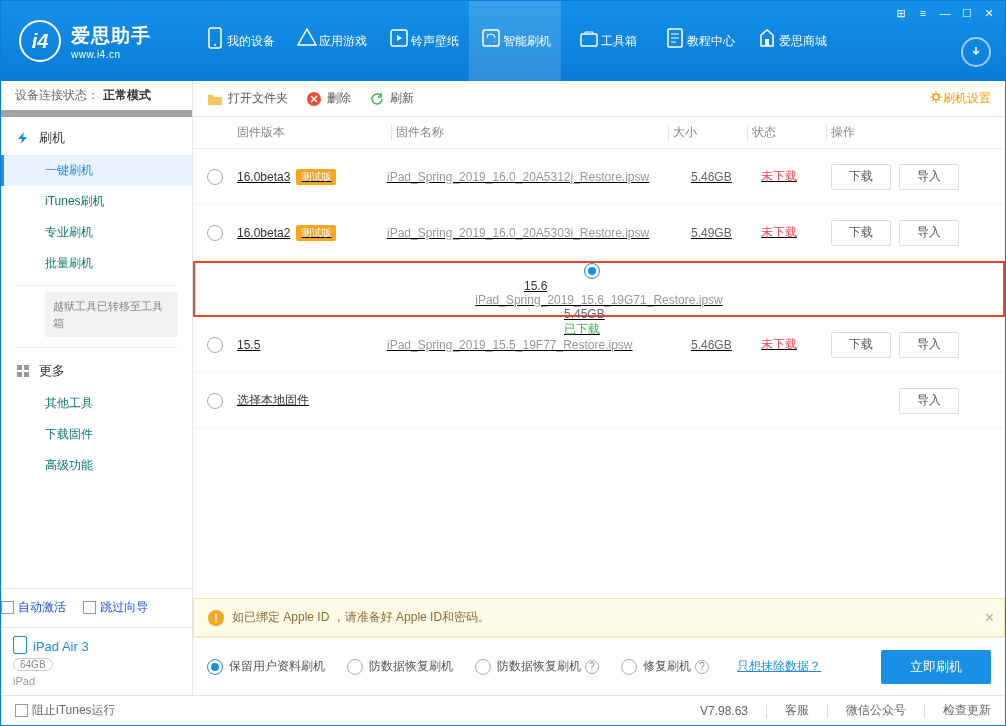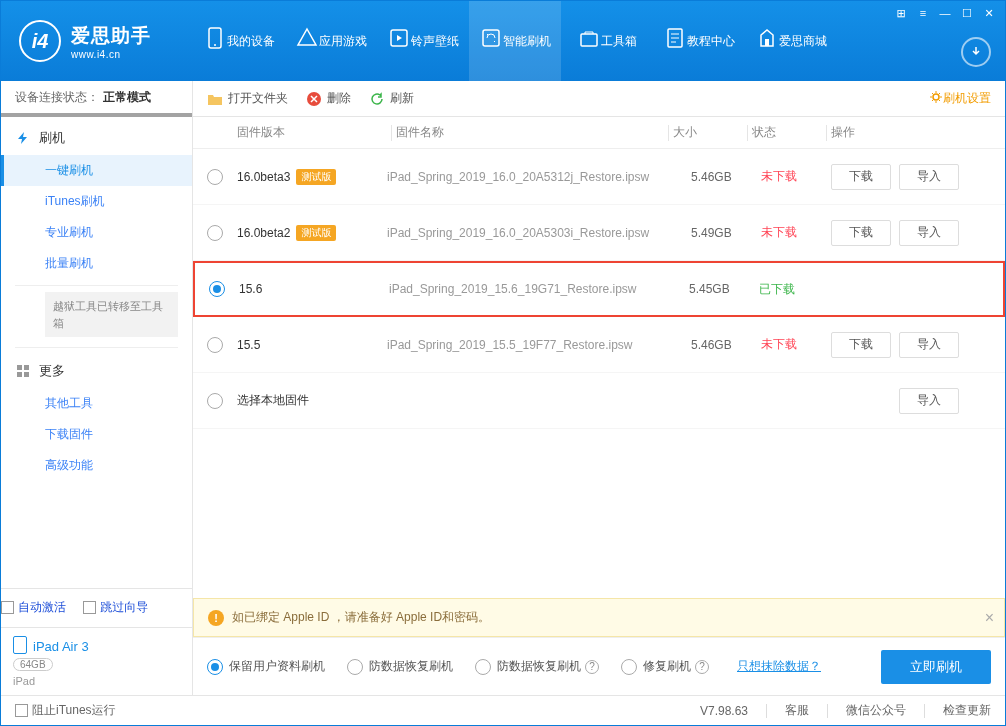--- a/index.html
+++ b/index.html
@@ -16,26 +16,26 @@
 .nav-item { width: 92px; height: 100%; display: flex; flex-direction: row; align-items: center; justify-content: center; color: #fff; font-size: 12px; cursor: pointer; }
 .nav-item.active { background: rgba(255,255,255,0.15); }
 .nav-item .icon { width: 24px; height: 24px; margin-bottom: 6px; display: flex; align-items: center; justify-content: center; }
 .win-controls { position: absolute; top: 4px; right: 6px; display: flex; gap: 2px; }
 .win-btn { width: 20px; height: 16px; color: #fff; font-size: 11px; display: flex; align-items: center; justify-content: center; cursor: pointer; }
 .dl-circle { position: absolute; right: 14px; bottom: 14px; width: 30px; height: 30px; border: 2px solid rgba(255,255,255,0.6); border-radius: 50%; display: flex; align-items: center; justify-content: center; color: #fff; cursor: pointer; }
 
 
 .body { display: flex; height: calc(100% - 80px - 30px); }
 .sidebar { width: 192px; border-right: 1px solid #e5e5e5; display: flex; flex-direction: column; background: #fff; }
-.status-bar { height: 36px; border-bottom: 4px solid #a3a3a3; display: flex; align-items: center; padding: 0 14px; font-size: 12px; color: #666; }
+.status-bar { height: 36px; border-bottom: 7px solid #a3a3a3; display: flex; align-items: center; padding: 0 14px; font-size: 12px; color: #666; }
 .status-bar b { color: #333; font-weight: bold; margin-left: 4px; }
 .side-list { flex: 1; overflow: auto; padding-top: 4px; }
 .side-group { display: flex; align-items: center; padding: 8px 14px; font-size: 13px; color: #333; cursor: pointer; }
 .side-group .gicon { width: 16px; height: 16px; margin-right: 8px; display: flex; align-items: center; justify-content: center; }
-.side-sub { padding: 7px 14px 7px 44px; font-size: 12px; color: #3b82f6; cursor: pointer; }
+.side-sub { padding: 7px 14px 7px 44px; font-size: 12px; color: #0f766e; cursor: pointer; }
 .side-sub.active { background: #e8f3fd; color: #1a8fe6; border-left: 3px solid #1a8fe6; padding-left: 41px; }
 .side-note { margin: 4px 14px 10px 44px; background: #f2f2f2; color: #888; font-size: 11px; padding: 6px 8px; line-height: 1.5; }
 .side-sep { height: 1px; background: #eee; margin: 6px 14px; }
 .side-bottom { border-top: 1px solid #e5e5e5; padding: 10px 0; font-size: 12px; color: #1d4ed8; }
 .chk { display: inline-flex; align-items: center; margin-right: 14px; cursor: pointer; }
 .chk-box { width: 13px; height: 13px; border: 1px solid #999; margin-right: 4px; }
 .device-info { border-top: 1px solid #e5e5e5; padding: 8px 12px; }
 .device-name { color: #1a8fe6; font-size: 13px; display: flex; align-items: flex-end; }
 .device-name .dicon { width: 14px; height: 18px; border: 1.5px solid #1a8fe6; border-radius: 2px; margin-right: 6px; }
 .badge { display: inline-block; border: 1px solid #ccc; border-radius: 8px; padding: 0 6px; font-size: 10px; color: #888; margin-top: 4px; }
@@ -51,23 +51,23 @@
 
 .table-head { display: flex; height: 32px; align-items: center; border-bottom: 1px solid #eee; font-size: 12px; color: #888; padding: 0 14px; }
 .col-radio { width: 30px; }
 .col-ver { width: 150px; }
 .col-name { flex: 1; }
 .col-size { width: 70px; text-align: left; }
 .col-status { width: 70px; }
 .col-ops { width: 160px; }
 .col-sep { width: 1px; height: 16px; background: #e5e5e5; margin: 0 4px; }
 
-.rows { flex: 1; overflow: auto; }
+.rows { flex: 1; overflow: auto; text-decoration: underline; }
 .row { display: flex; align-items: center; height: 56px; padding: 0 14px; font-size: 12px; color: #666; border-bottom: 1px solid #f5f5f5; }
-.row.highlight { border: 2px solid #e43; background: #fff; }
+.row.highlight { border: 2px solid #e43; background: #fff; flex-direction: column; }
 .radio { width: 16px; height: 16px; border: 1.5px solid #aaa; border-radius: 50%; display: flex; align-items: center; justify-content: center; cursor: pointer; }
 .radio.on { border-color: #1a8fe6; }
 .radio.on::after { content: ""; width: 8px; height: 8px; background: #1a8fe6; border-radius: 50%; }
 .ver { color: #333; display: flex; align-items: center; gap: 6px; }
 .tag-beta { background: #f5a623; color: #fff; font-size: 10px; padding: 1px 5px; border-radius: 2px; }
 .fname { color: #999; }
 .status-un { color: #f45; }
 .status-dl { color: #3bb54a; }
 .op-btn { width: 60px; height: 26px; border: 1px solid #ddd; background: #fff; font-size: 12px; color: #555; cursor: pointer; margin-right: 8px; border-radius: 2px; }
 

